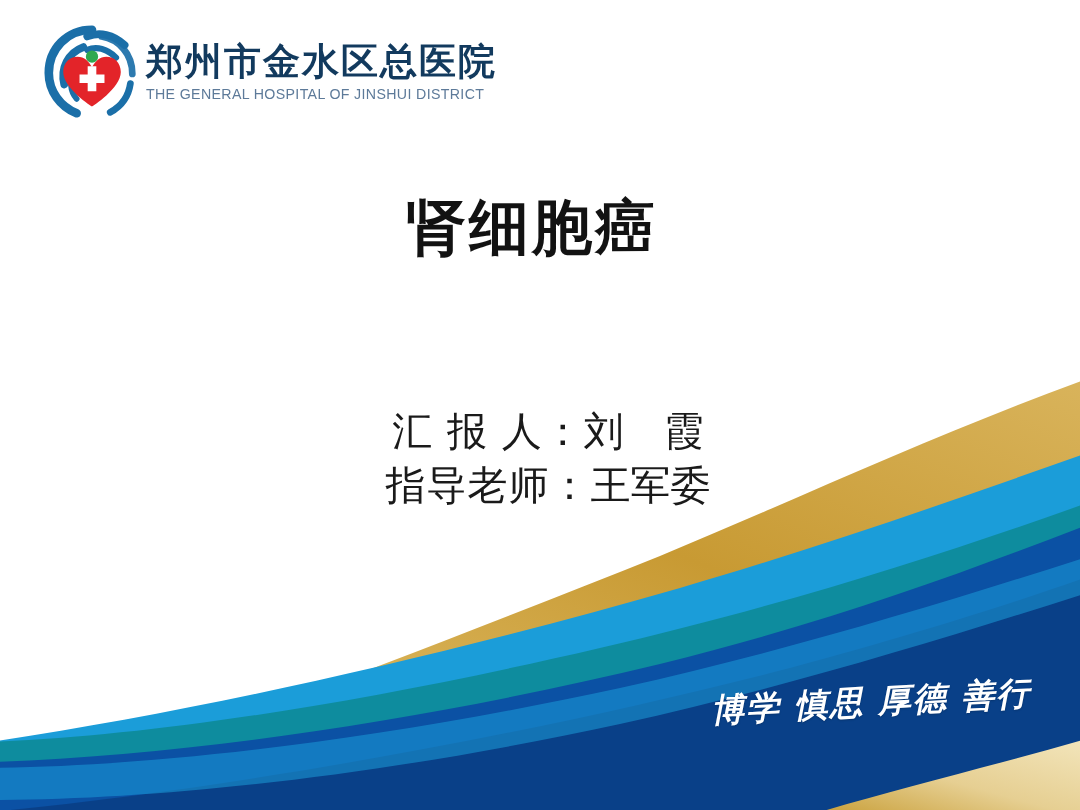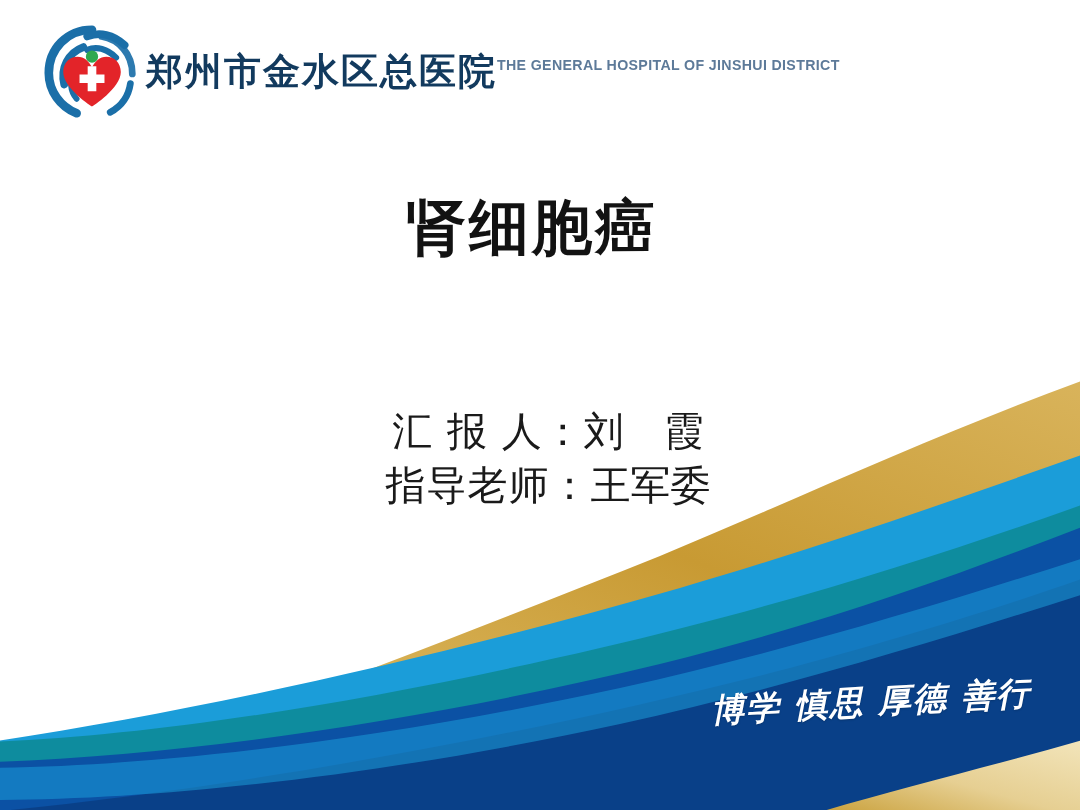--- a/index.html
+++ b/index.html
@@ -35,37 +35,37 @@
     z-index: 5;
   }
   #logo-mark {
     width: 96px;
     height: 96px;
     flex: 0 0 96px;
   }
   #logo-text {
     margin-left: 6px;
     display: flex;
-    flex-direction: row;
+    flex-direction: column;
     justify-content: center;
   }
   #hospital-name-cn {
     font-family: "DejaVu Serif", "Liberation Serif", serif;
     font-size: 37px;
     font-weight: 700;
     color: #123a5e;
     letter-spacing: 2px;
     line-height: 1.08;
     white-space: nowrap;
   }
   #hospital-name-en {
     margin-top: 5px;
     font-family: "Liberation Sans", "DejaVu Sans", sans-serif;
     font-size: 14.2px;
-    font-weight: 700;
+    font-weight: 400;
     color: #5d7a99;
     letter-spacing: 0.35px;
     white-space: nowrap;
   }
 
   
   #slide-title {
     position: absolute;
     left: 0;
     top: 188px;

